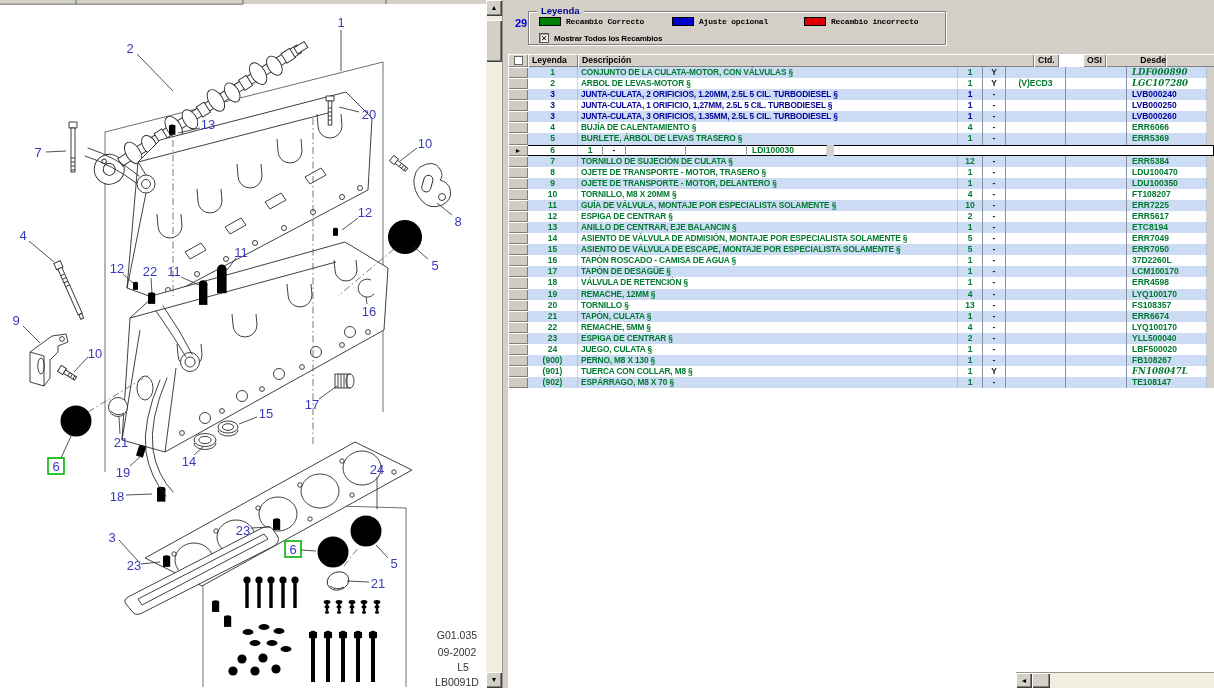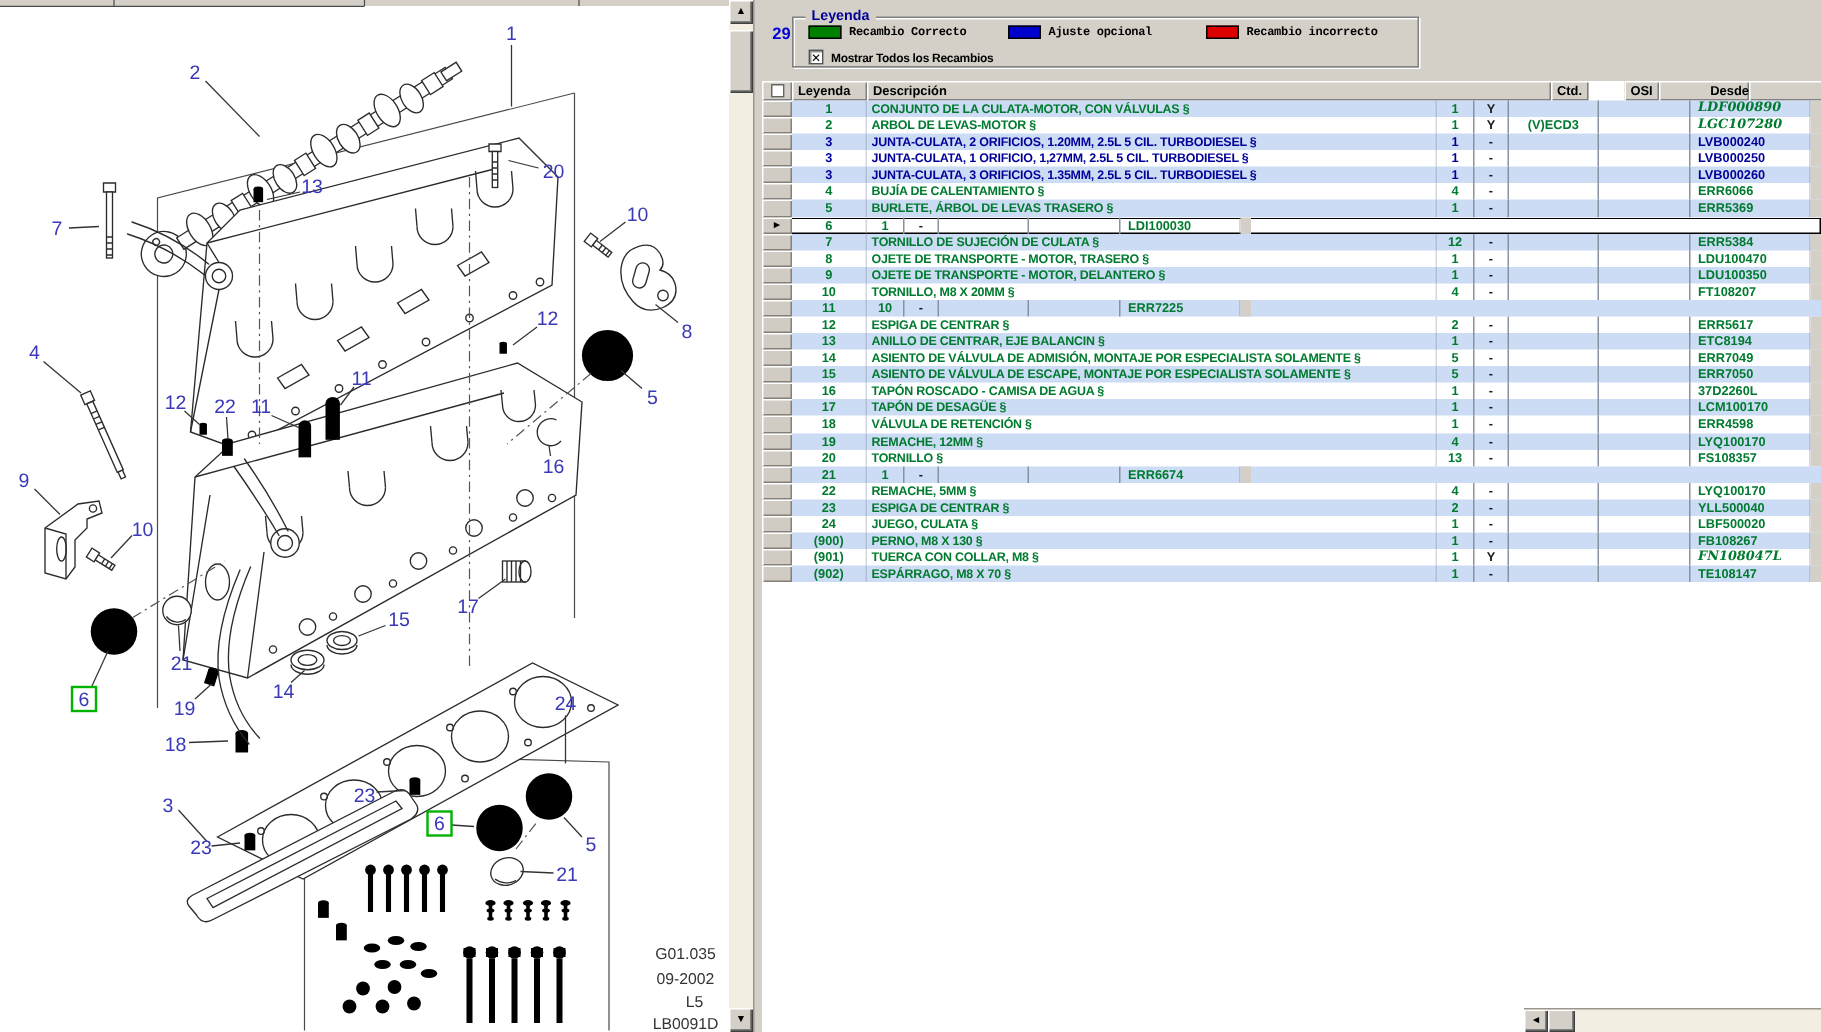--- a/index.html
+++ b/index.html
@@ -621,20 +621,21 @@
             <div class="cell c-ctd">4</div>
             <div class="cell c-osi">-</div>
             <div class="cell c-desde"></div>
             <div class="cell c-hasta"></div>
             <div class="cell c-num">FT108207</div>
             <div class="cell c-edge"></div>
           </div>
           <div class="grid-row alt st-correct">
             <div class="cell c-gutter"></div>
             <div class="cell c-ley">11</div>
+            <div class="cell c-desc">GUÍA DE VÁLVULA, MONTAJE POR ESPECIALISTA SOLAMENTE §</div>
             <div class="cell c-ctd">10</div>
             <div class="cell c-osi">-</div>
             <div class="cell c-desde"></div>
             <div class="cell c-hasta"></div>
             <div class="cell c-num">ERR7225</div>
             <div class="cell c-edge"></div>
           </div>
           <div class="grid-row st-correct">
             <div class="cell c-gutter"></div>
             <div class="cell c-ley">12</div>
@@ -730,20 +731,21 @@
             <div class="cell c-ctd">13</div>
             <div class="cell c-osi">-</div>
             <div class="cell c-desde"></div>
             <div class="cell c-hasta"></div>
             <div class="cell c-num">FS108357</div>
             <div class="cell c-edge"></div>
           </div>
           <div class="grid-row alt st-correct">
             <div class="cell c-gutter"></div>
             <div class="cell c-ley">21</div>
+            <div class="cell c-desc">TAPÓN, CULATA §</div>
             <div class="cell c-ctd">1</div>
             <div class="cell c-osi">-</div>
             <div class="cell c-desde"></div>
             <div class="cell c-hasta"></div>
             <div class="cell c-num">ERR6674</div>
             <div class="cell c-edge"></div>
           </div>
           <div class="grid-row st-correct">
             <div class="cell c-gutter"></div>
             <div class="cell c-ley">22</div>

